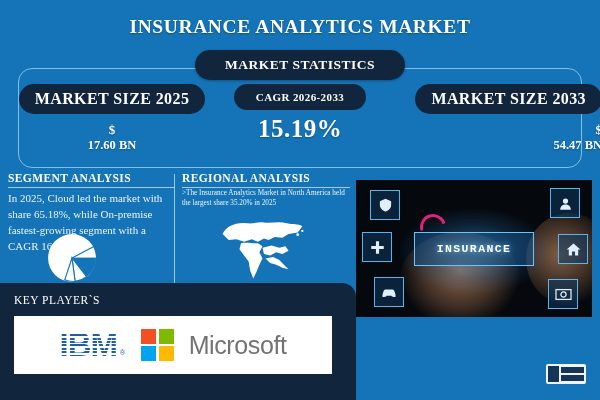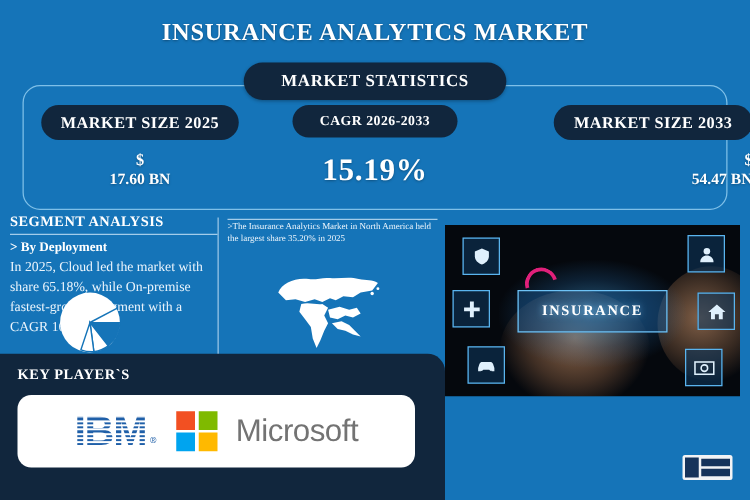--- a/index.html
+++ b/index.html
@@ -59,37 +59,37 @@
     color: #ffffff;
   }
   .stat-col.c1 { left: 18px; }
   .stat-col.c2 { left: 206px; }
   .stat-col.c3 { left: 414px; text-align: right; }
   .stat-pill {
     display: inline-block;
     background: #11263d;
     border-radius: 18px;
     padding: 6px 16px;
-    font-size: 13px;
+    font-size: 16px;
     font-weight: bold;
     letter-spacing: 0.4px;
     white-space: nowrap;
   }
   .stat-pill.wide { padding: 7px 22px; font-size: 11px; }
   .stat-value {
     margin-top: 8px;
     font-size: 12.5px;
     font-weight: bold;
     line-height: 1.25;
     text-shadow: 0 1px 2px rgba(0,0,0,.3);
   }
   .stat-value .cur { display: block; font-size: 13px; }
   .stat-value.big {
     font-size: 25px;
-    margin-top: 11px;
+    margin-top: 3px;
     letter-spacing: 0.5px;
   }
 
   
   .analysis {
     position: absolute;
     left: 0; top: 172px;
     width: 600px; height: 118px;
   }
   .seg-panel { position: absolute; left: 8px; top: 0; width: 166px; }
@@ -181,21 +181,21 @@
   }
   .ins-banner {
     position: absolute;
     left: 50%; top: 50%;
     transform: translate(-50%,-50%);
     width: 120px; height: 34px;
     border: 1.4px solid #6ec2f5;
     background: rgba(22,84,140,.48);
     display: flex; align-items: center; justify-content: center;
     color: #ffffff;
-    font-family: Liberation Serif, serif;
+    font-family: Liberation Mono, monospace;
     font-size: 11.5px;
     font-weight: bold;
     letter-spacing: 1.4px;
     text-shadow: 0 0 6px rgba(120,200,255,.9);
   }
   .hico {
     position: absolute;
     width: 30px; height: 30px;
     border: 1.3px solid #5ab4ee;
     background: rgba(14,58,98,.55);
@@ -225,29 +225,29 @@
     left: -12px; top: 283px;
     width: 368px; height: 117px;
     background: #11263d;
     border-radius: 0 14px 0 0;
   }
   .players-head {
     position: absolute;
     left: 26px; top: 11px;
     color: #ffffff;
     font-size: 11.5px;
-    font-weight: bold;
+    font-weight: normal;
     letter-spacing: 0.5px;
   }
   .logo-strip {
     position: absolute;
     left: 26px; top: 33px;
     width: 318px; height: 58px;
     background: #ffffff;
-    border-radius: 11px;
+    border-radius: 0;
     display: flex;
     align-items: center;
     justify-content: center;
     gap: 16px;
   }
   
   .ibm { display: flex; align-items: flex-end; gap: 3px; }
   .ibm-word {
     font-family: "Liberation Sans", sans-serif;
     font-size: 33px;
@@ -334,35 +334,35 @@
       <span class="cur">$</span>
       <span>54.47 BN</span>
     </div>
   </div>
 
   <div class="analysis">
 
     <div class="seg-panel">
       <div class="sec-head">SEGMENT ANALYSIS</div>
       <div class="sec-rule"></div>
-      <div class="sub-head">&gt; By Deployment</div>
       <div class="body-text">In 2025, Cloud led the market with share 65.18%, while On-premise fastest-growing segment with a CAGR 16.04%.</div>
 
       <svg class="pie" viewBox="0 0 100 100">
         <circle cx="50" cy="50" r="46" fill="#ffffff"></circle>
         <path d="M50 50 L96 50 A46 46 0 0 1 78 86 Z" fill="#1574b8" stroke="#1574b8" stroke-width="1.6"></path>
         <path d="M50 50 L78 86 A46 46 0 0 1 56 95 Z" fill="#ffffff" stroke="#1574b8" stroke-width="2.2"></path>
         <path d="M50 50 L56 95 A46 46 0 0 1 36 92 Z" fill="#ffffff" stroke="#1574b8" stroke-width="2.2"></path>
         <line x1="50" y1="50" x2="92" y2="28" stroke="#1574b8" stroke-width="2.2"></line>
       </svg>
     </div>
 
     <div class="vdivider"></div>
 
     <div class="reg-panel">
+      <div class="sec-head">REGIONAL ANALYSIS</div>
       <div class="sec-rule"></div>
       <div class="reg-text">&gt;The Insurance Analytics Market in North America held the largest share 35.20% in 2025</div>
 
       <svg class="namap" width="92" height="66" viewBox="0 0 120 86">
         <g fill="#ffffff">
           <path d="M6 26 C10 16 24 10 38 12 C46 13 52 10 60 11 C70 12 80 9 90 12
                    C98 14 104 12 110 16 L104 24 L92 26 L84 31 L74 30 L66 34
                    L60 32 L52 36 L44 33 L34 36 L24 33 L14 34 Z"></path>
           <path d="M30 38 C38 36 46 39 52 38 L58 42 L54 50 L58 58 L54 66
                    L50 76 L46 84 L42 74 L40 62 L34 54 L28 46 Z"></path>

